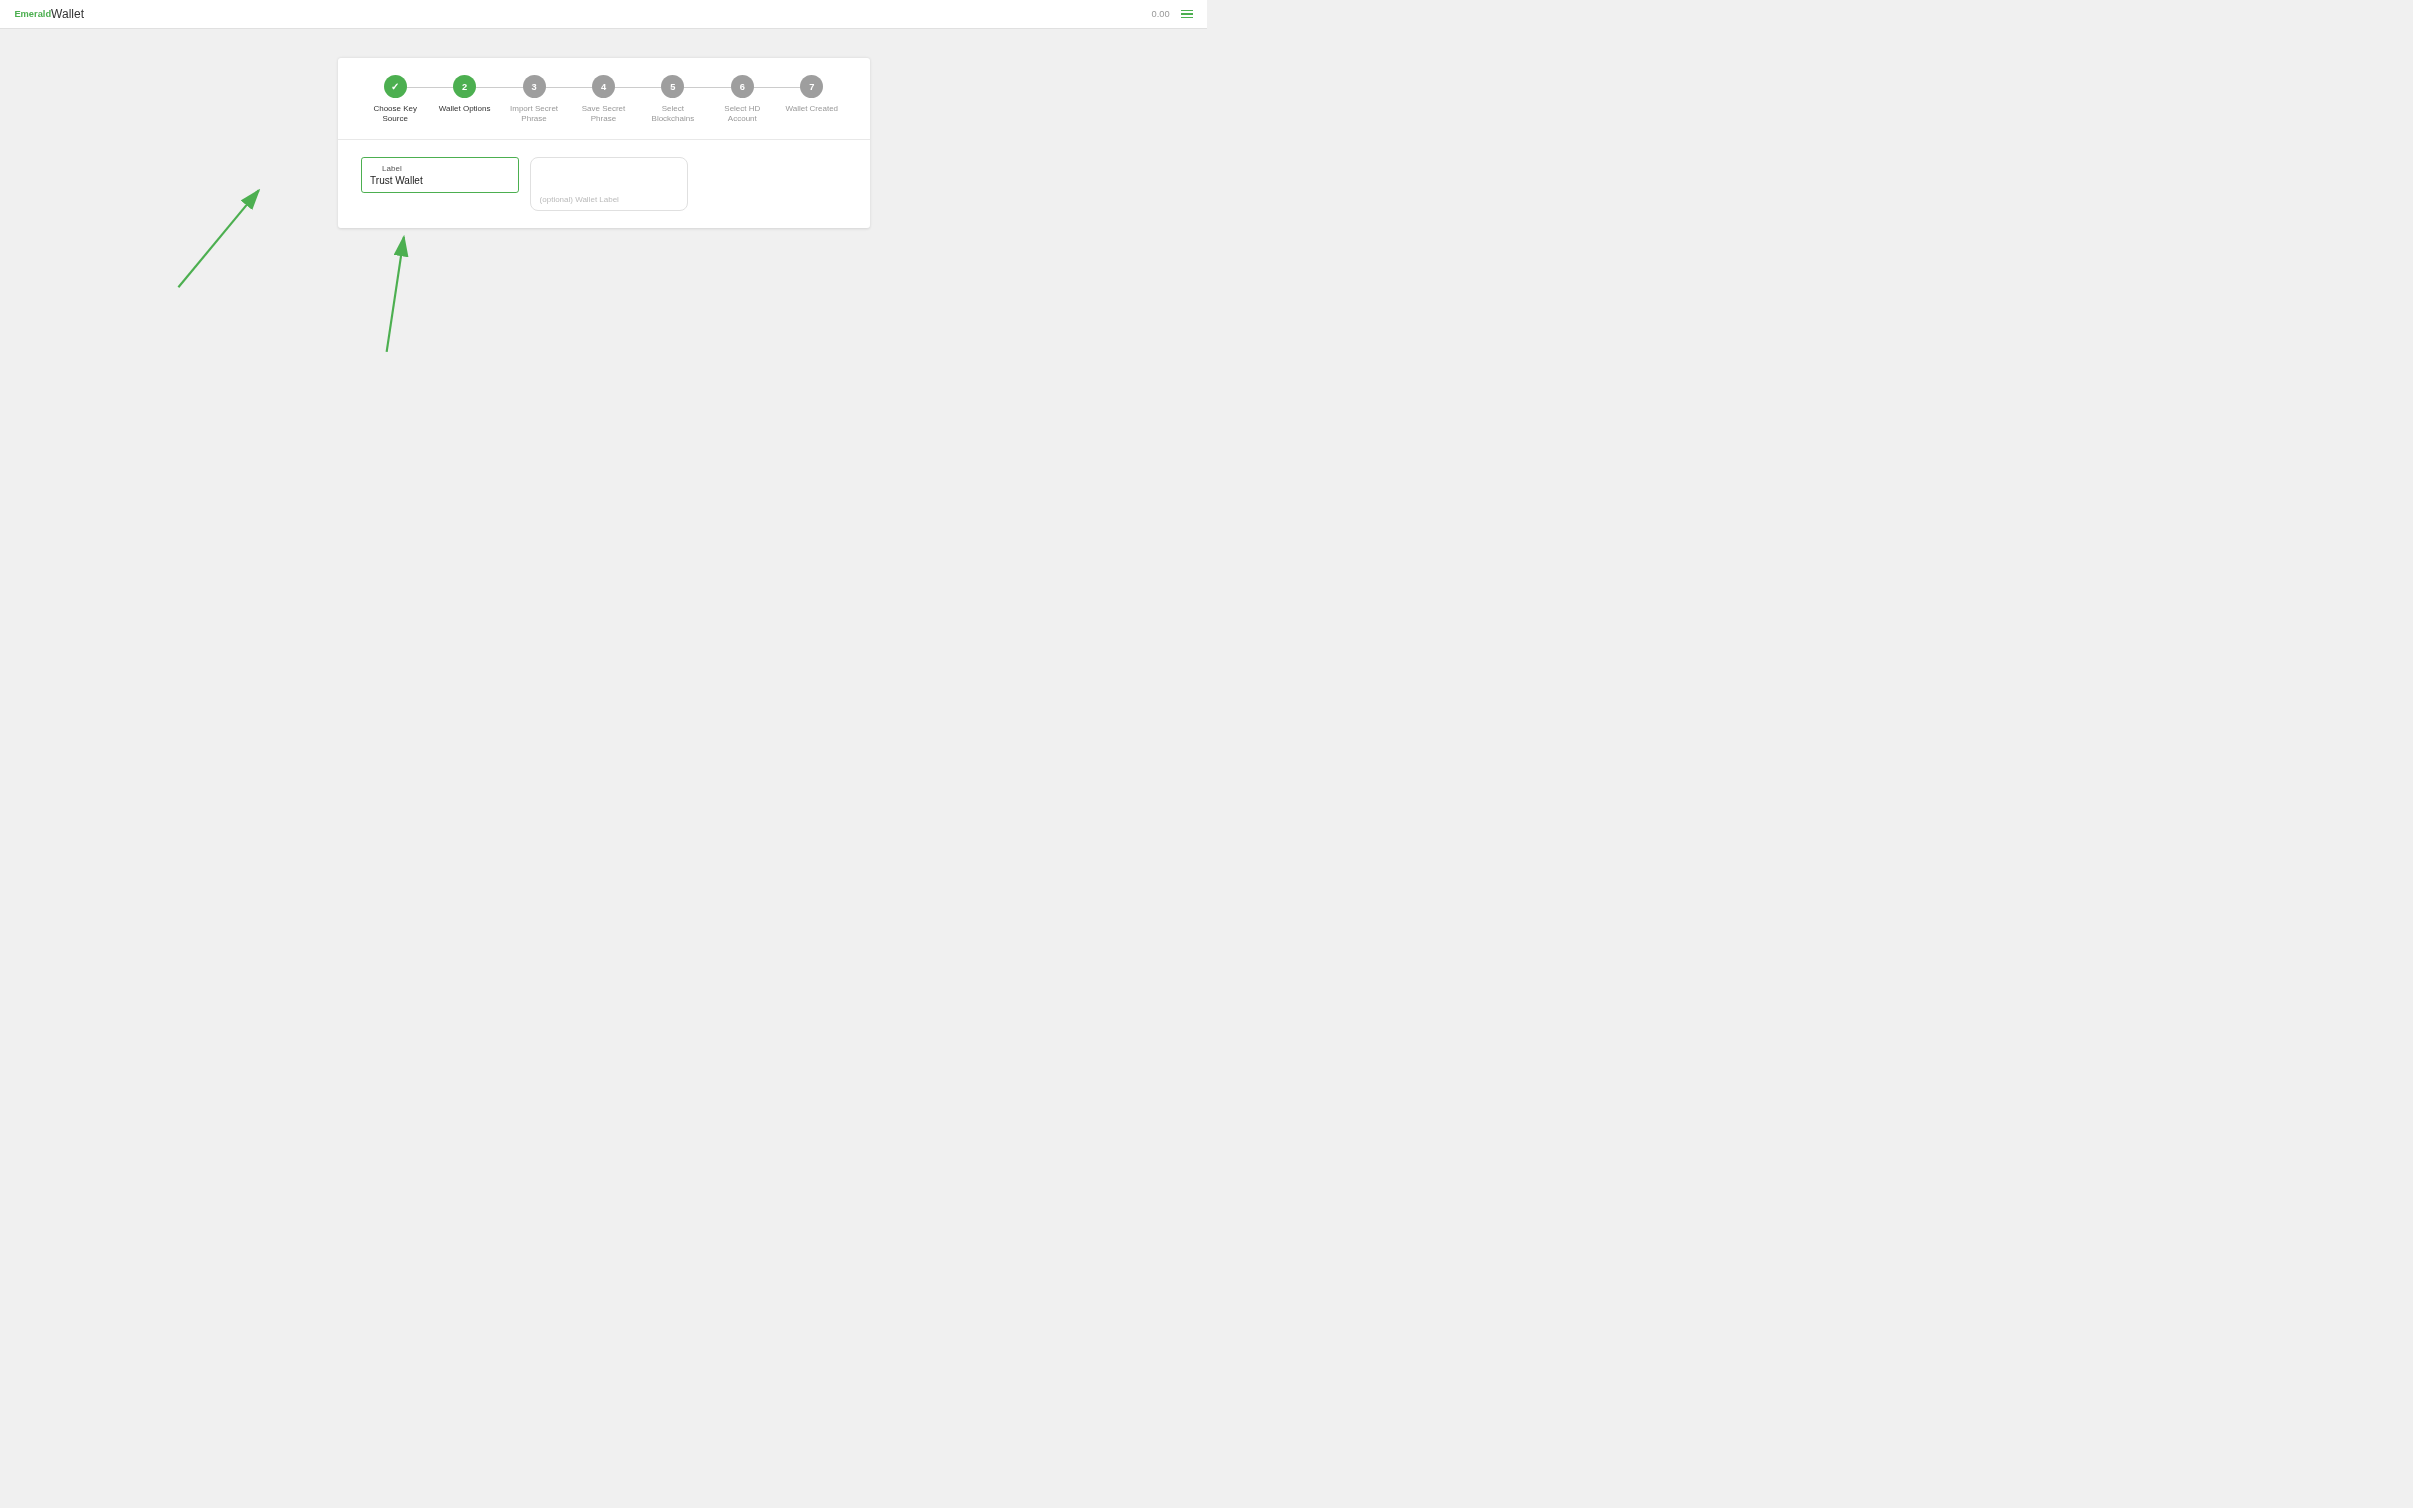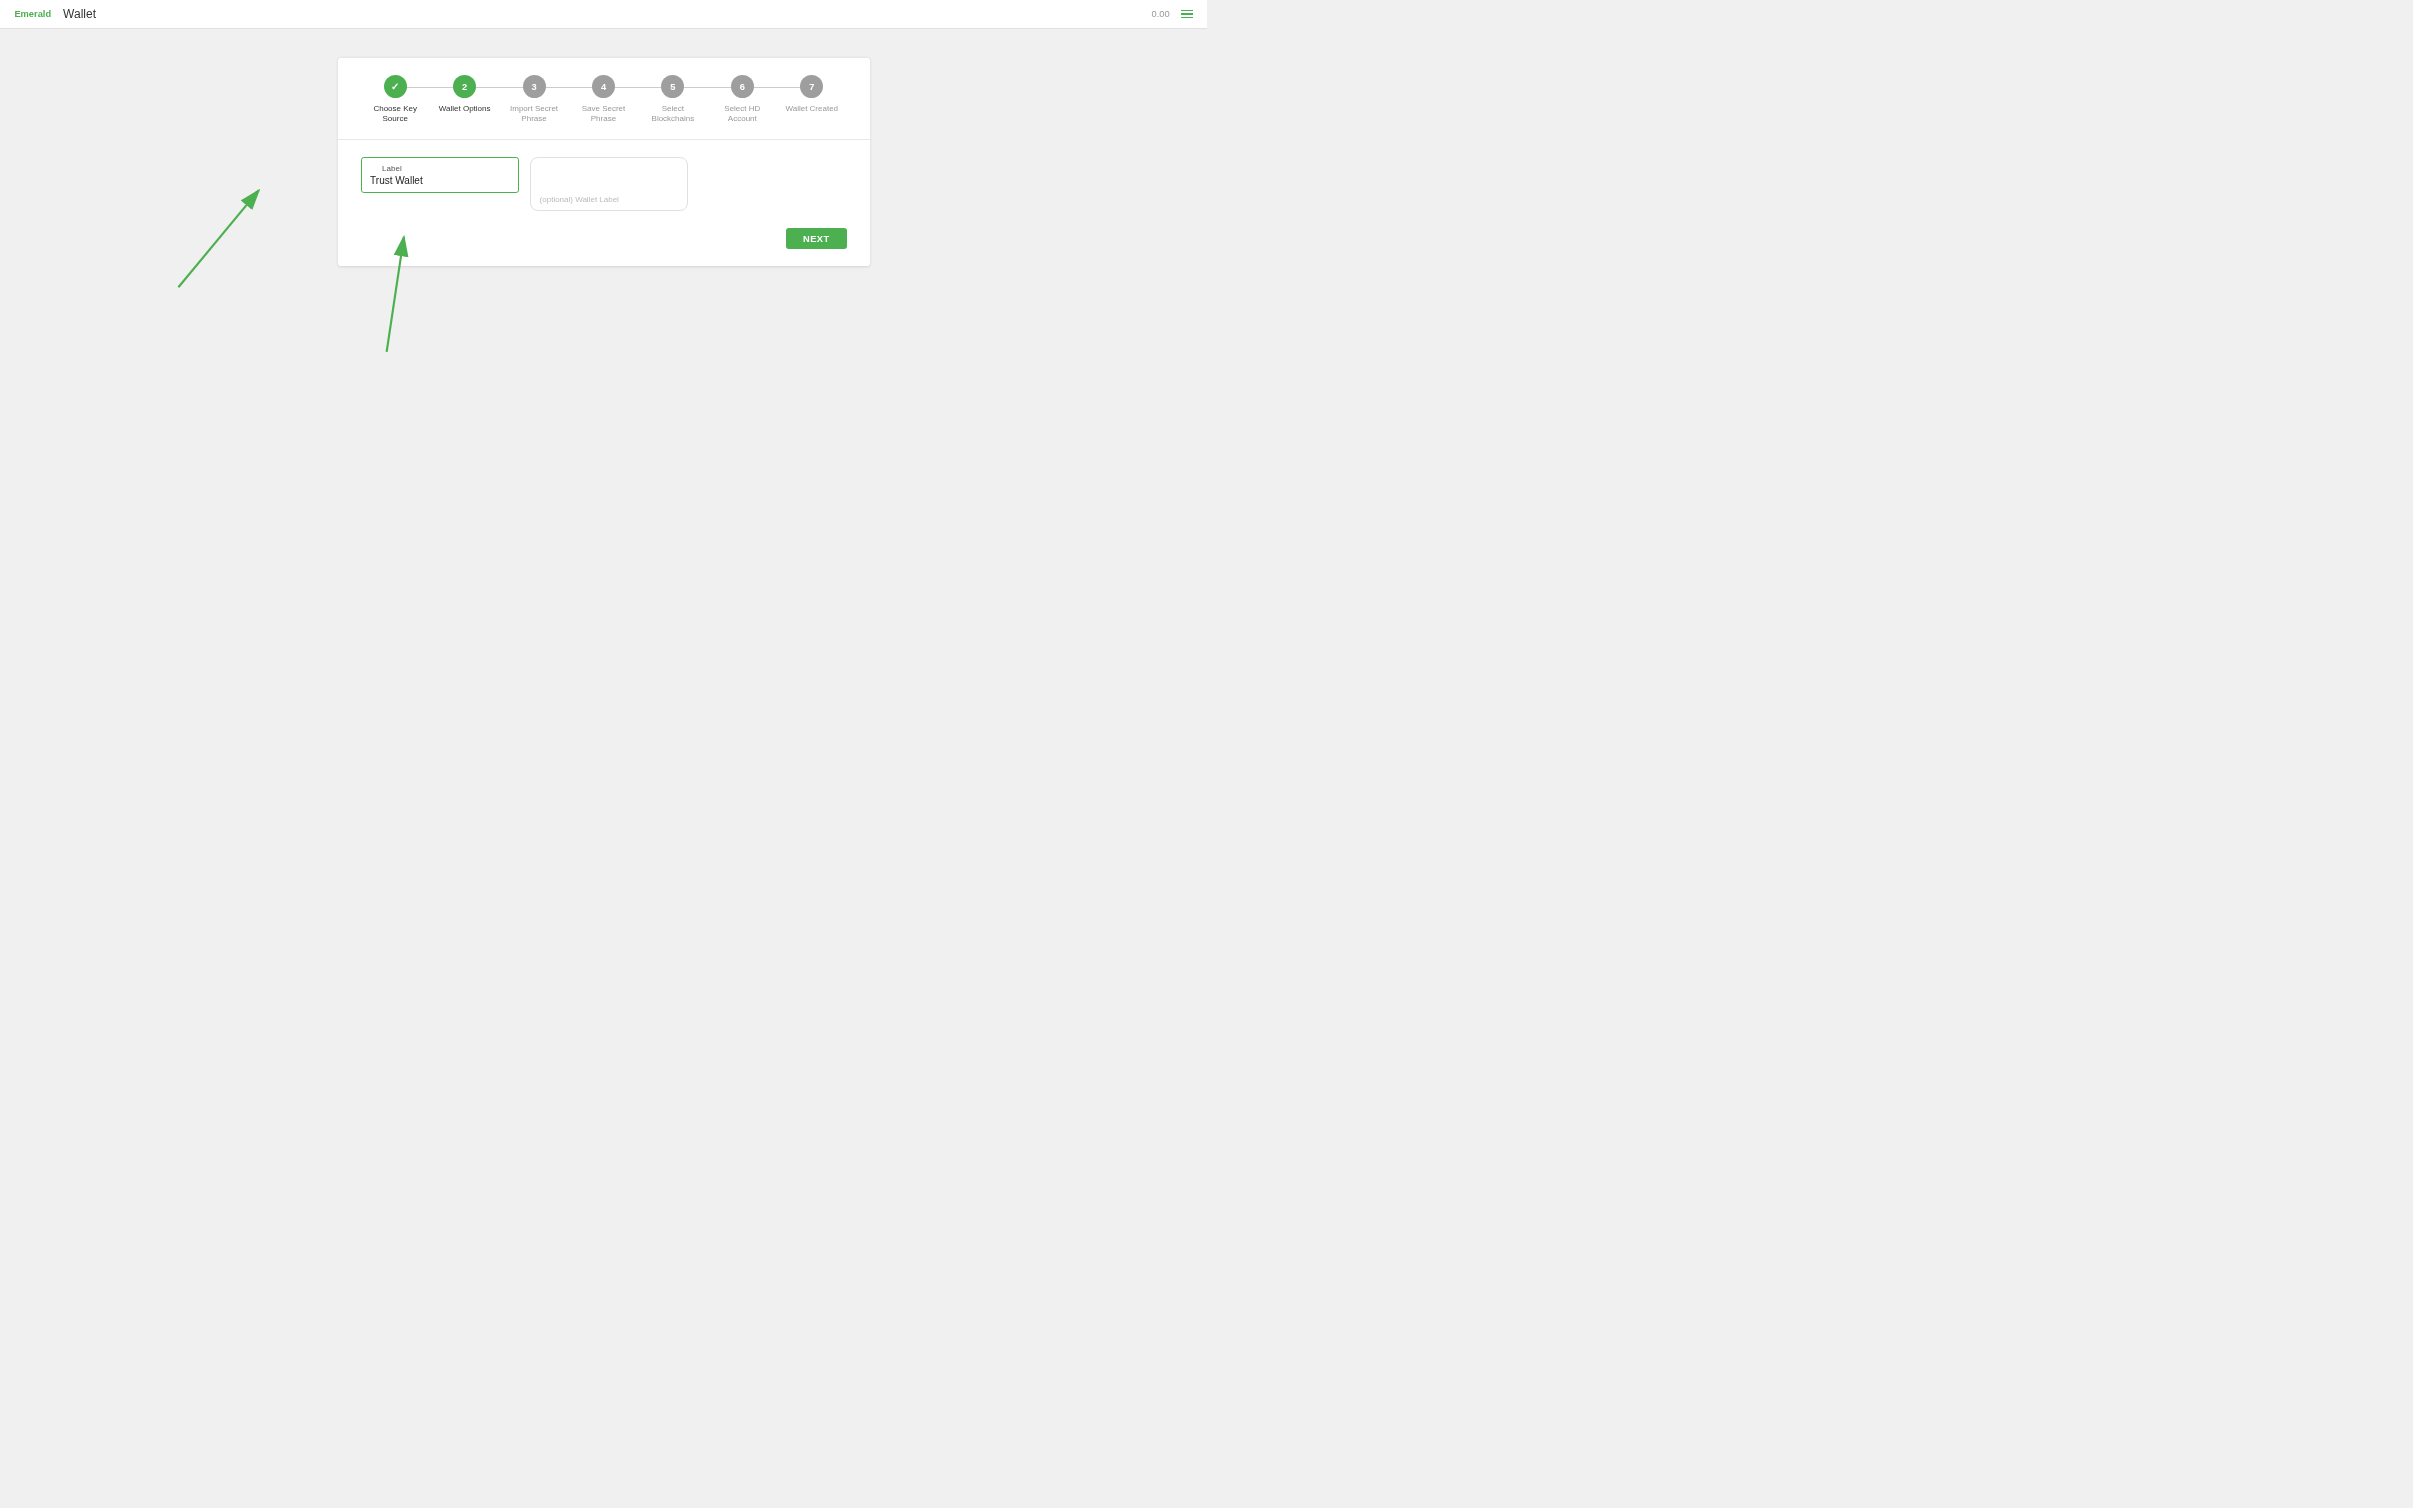--- a/index.html
+++ b/index.html
@@ -17,21 +17,21 @@
       height: 29px;
       display: flex;
       align-items: center;
       justify-content: space-between;
       padding: 0 14.4px;
       border-bottom: 0.7px solid #e0e0e0;
     }
     .header-logo {
       display: flex;
       align-items: center;
-      gap: 12px;
+      gap: 0;
     }
     .logo-emerald {
       color: #4caf50;
       font-weight: 600;
       font-size: 9.3px;
     }
     .logo-wallet {
       color: #333;
       font-weight: 400;
       font-size: 12px;
@@ -306,23 +306,20 @@
 
         <div class="field-group inactive-field" style="max-width: 158px;">
           <div style="height: 11.5px;"></div>
           <div style="height: 14.4px;"></div>
           <span class="field-placeholder">(optional) Wallet Label</span>
         </div>
 
       </div>
     </div>
 
-    <div class="wizard-footer">
-      <button class="btn-next">NEXT</button>
-    </div>
 
   </div>
 </div>
 
 <svg style="position:absolute;top:0;left:0;width:1207px;height:754px;pointer-events:none;" viewBox="0 0 1680 1050" width="1207" height="754">
 
   <defs>
     <marker id="arrowhead1" markerWidth="10" markerHeight="7" refX="9" refY="3.5" orient="auto">
       <polygon points="0 0, 10 3.5, 0 7" fill="#4caf50"></polygon>
     </marker>

